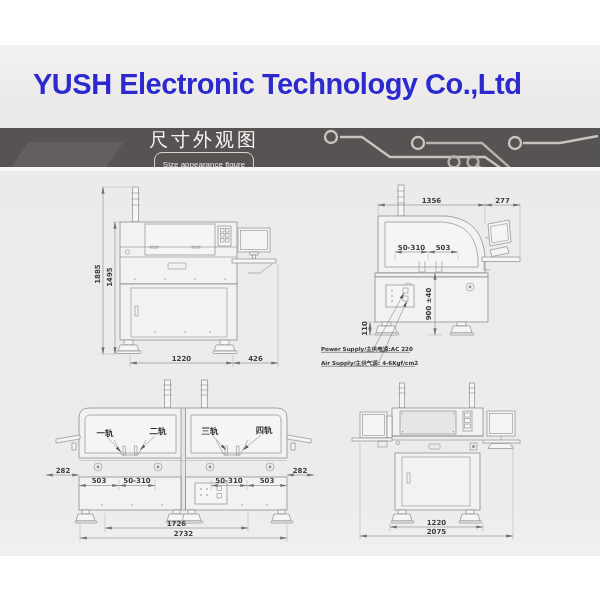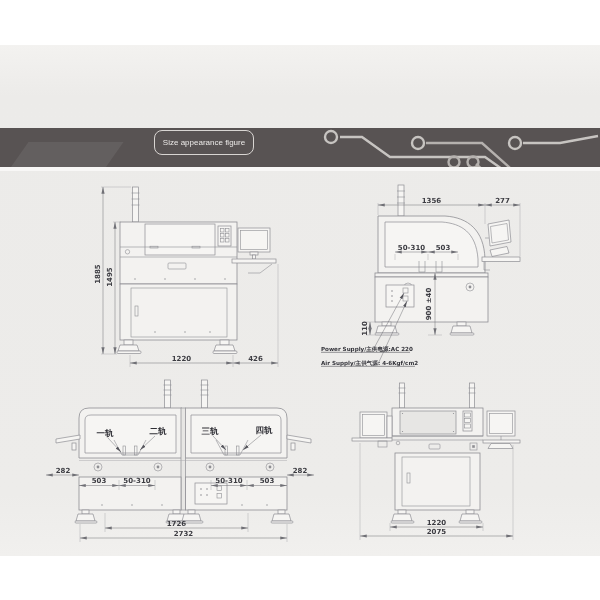--- a/index.html
+++ b/index.html
@@ -44,40 +44,42 @@
         <path d="M0,0.7 L9.6,3 L0,5.3 Z" fill="#707076"></path>
       </marker>
       <marker id="arrE" viewBox="0 0 10 6" refX="9.6" refY="3" markerWidth="6.5" markerHeight="4" markerUnits="userSpaceOnUse" orient="auto">
         <path d="M0,0.7 L9.6,3 L0,5.3 Z" fill="#55555c"></path>
       </marker>
     </defs>
   </svg>
 
   <div class="stage"></div>
 
+  <div class="company">YUSH Electronic Technology Co.,Ltd</div>
 
   <div class="banner">
     <div class="banner-swoosh"></div>
     <svg style="left:300px;top:0;" width="300" height="40" viewBox="0 0 300 40">
       <g>
         <path class="cir" d="M40,9 H62 L90,29 H185 L202,41"></path>
         <path class="cir2" d="M126,15 H182 L208,38 L212,42"></path>
         <path class="cir2" d="M176,36 L190,48"></path>
         <path class="cir" d="M223,15 H260 L298,8"></path>
         <path class="cir2" d="M240,41 H300"></path>
       </g>
       <g>
         <circle class="cir" cx="31" cy="9" r="6"></circle>
         <circle class="cir" cx="118" cy="15" r="6"></circle>
         <circle class="cir2" cx="154" cy="34" r="5.5"></circle>
         <circle class="cir2" cx="173" cy="34" r="5.5"></circle>
         <circle class="cir" cx="215" cy="15" r="6"></circle>
       </g>
     </svg>
     <div class="banner-titles">
+      <div class="banner-zh">尺寸外观图</div>
       <div class="banner-pill">
         <span>Size appearance figure</span>
       </div>
     </div>
   </div>
   <div class="banner-under"></div>
 
   <svg style="left:60px;top:180px;" width="250" height="196" viewBox="0 0 250 196">
     <g>
       <rect class="wh" x="72.5" y="7" width="6" height="35"></rect>

